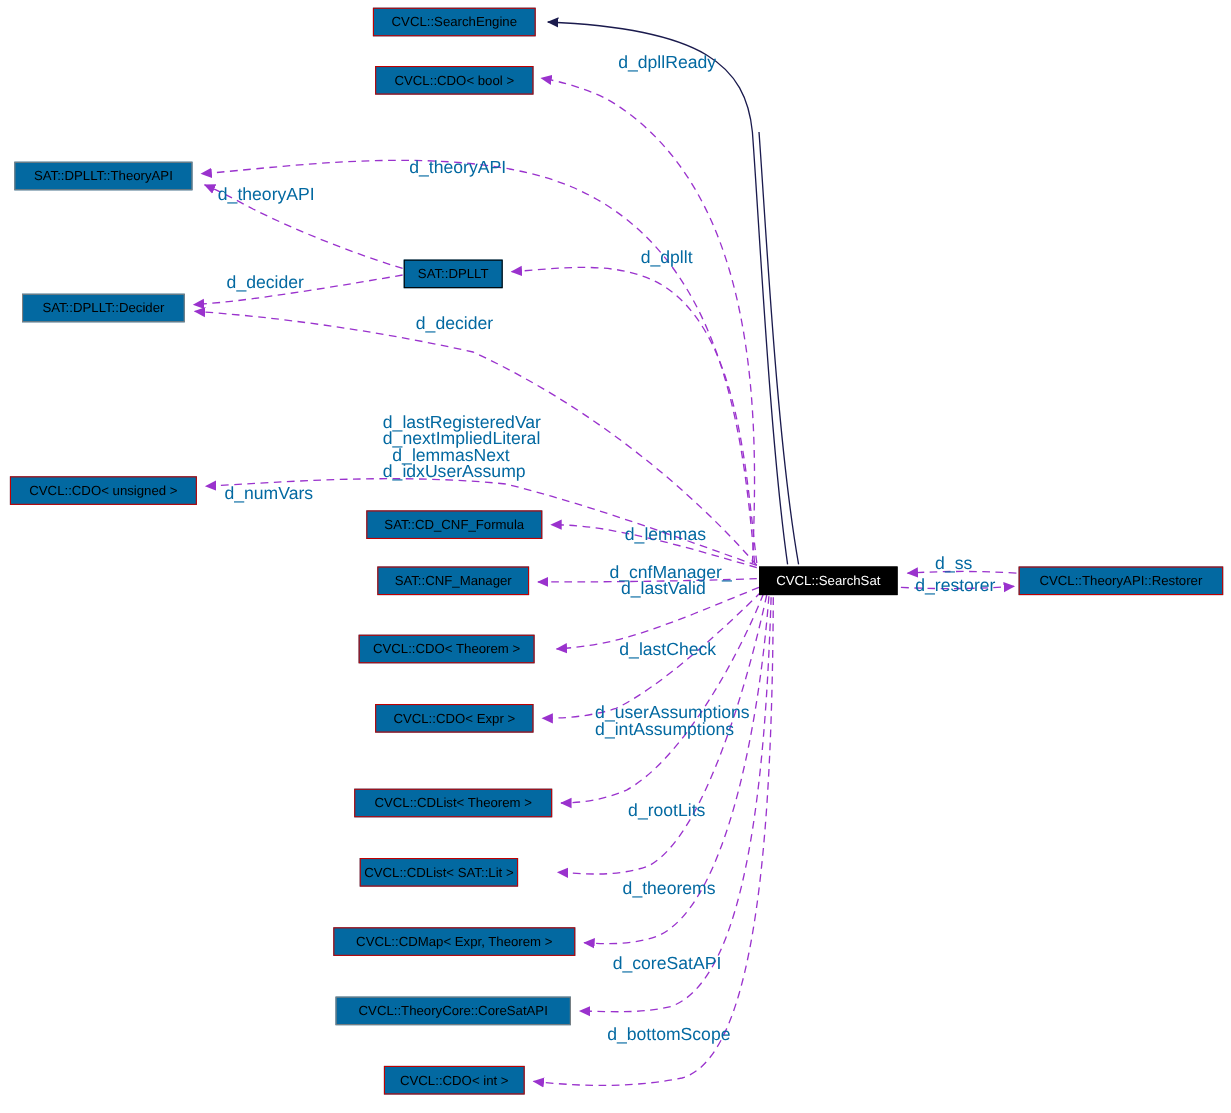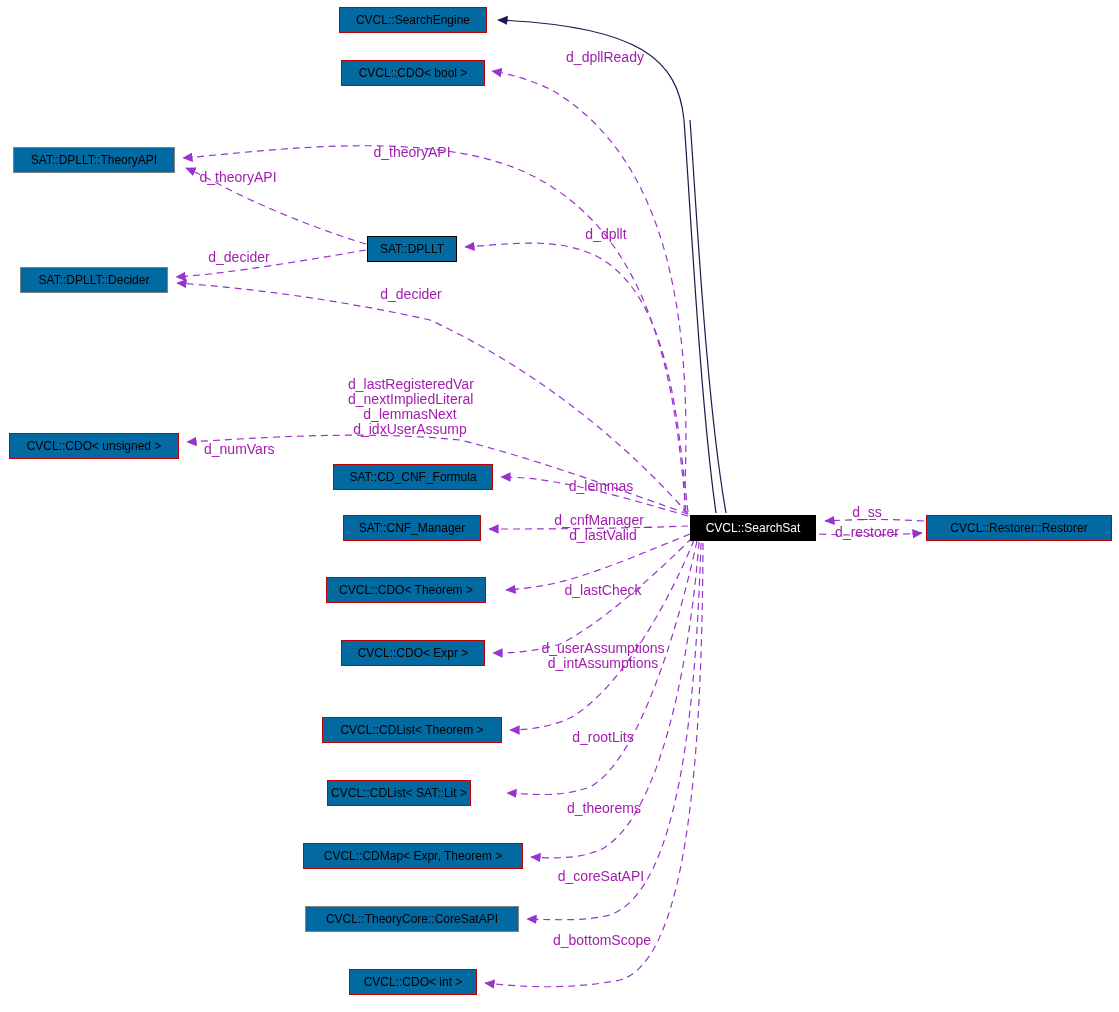--- a/index.html
+++ b/index.html
@@ -42,22 +42,22 @@
   .node.gray {
     border-color: #808080;
   }
   .node.focus {
     background: #000000;
     color: #ffffff;
     border-color: #000000;
   }
   .edge-label {
     position: absolute;
-    font-size: 14px;
-    color: #a21caf;
+    font-size: 16px;
+    color: #0369a1;
     line-height: 15px;
     white-space: pre;
     text-align: center;
   }
 </style>
 </head>
 <body>
 
 <div id="canvas">
 
@@ -158,21 +158,21 @@
   <div class="node gray" style="left:305px;  top:906px; width:214px; height:26px;">
       <span>CVCL::TheoryCore::CoreSatAPI</span>
     </div>
   <div class="node red" style="left:349px;  top:969px; width:128px; height:26px;">
       <span>CVCL::CDO&lt; int &gt;</span>
     </div>
   <div class="node focus" style="left:690px;  top:515px; width:126px; height:26px;">
       <span>CVCL::SearchSat</span>
     </div>
   <div class="node red" style="left:926px;  top:515px; width:186px; height:26px;">
-      <span>CVCL::Restorer::Restorer</span>
+      <span>CVCL::TheoryAPI::Restorer</span>
     </div>
 
   <div class="edge-label" style="left:562px; top:50px;  width:86px;">d_dpllReady</div>
   <div class="edge-label" style="left:372px; top:145px; width:80px;">d_theoryAPI</div>
   <div class="edge-label" style="left:198px; top:170px; width:80px;">d_theoryAPI</div>
   <div class="edge-label" style="left:582px; top:227px; width:48px;">d_dpllt</div>
   <div class="edge-label" style="left:206px; top:250px; width:66px;">d_decider</div>
   <div class="edge-label" style="left:378px; top:287px; width:66px;">d_decider</div>
   <div class="edge-label" style="left:348px; top:377px; width:124px;">d_lastRegisteredVar
 d_nextImpliedLiteral

